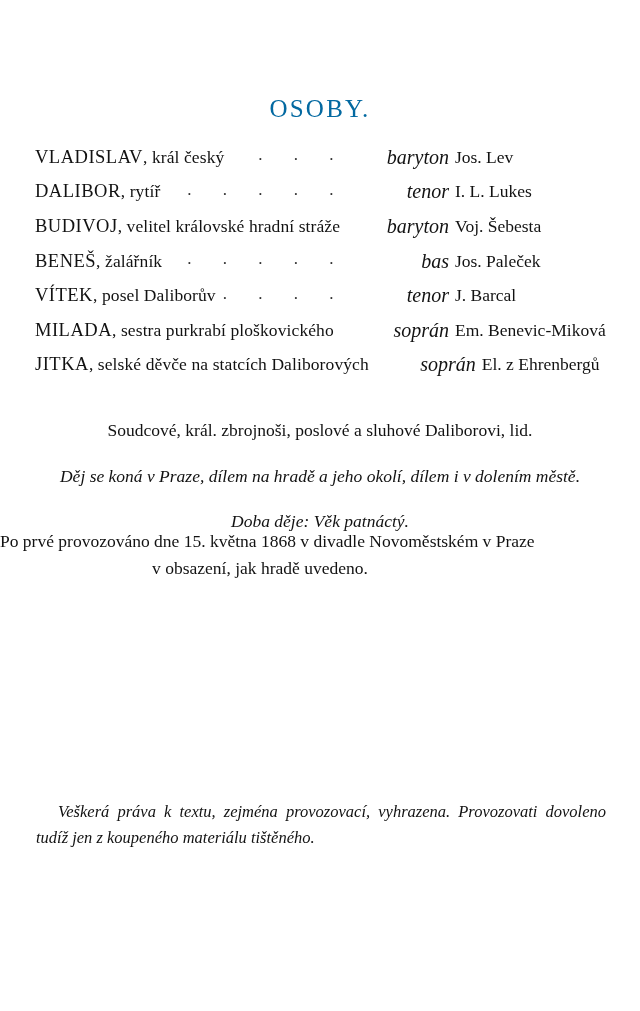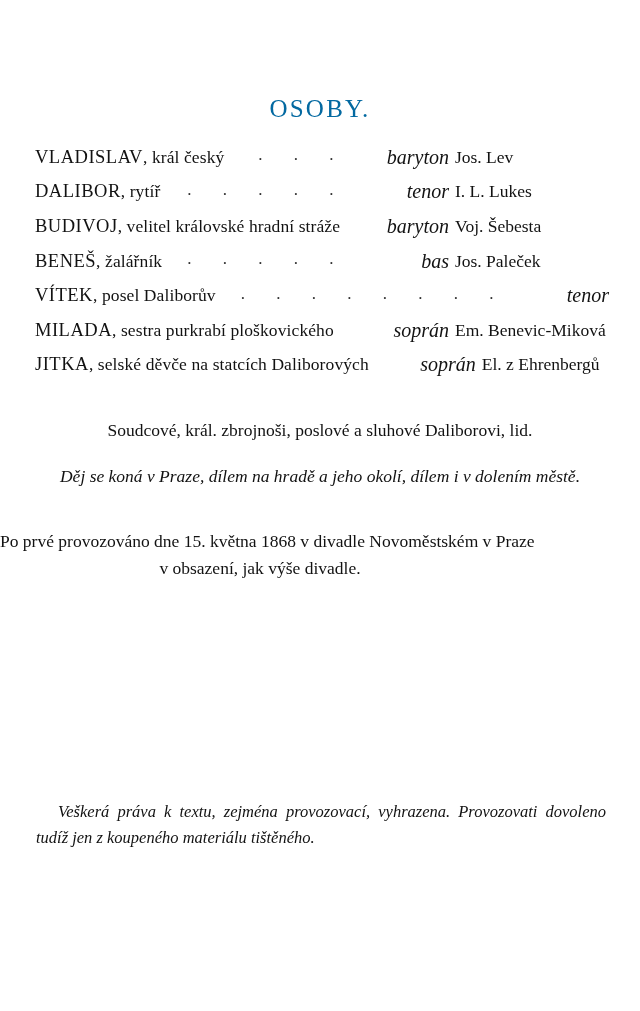--- a/index.html
+++ b/index.html
@@ -170,20 +170,21 @@
       <span class="cast-character"><span class="nm">BENEŠ</span><span>, žalářník</span></span>
       <span class="cast-leader"></span>
       <span class="cast-voice">bas</span>
       <span class="cast-performer">Jos. Paleček</span>
     </div>
 
     <div class="cast-row">
       <span class="cast-character"><span class="nm">VÍTEK</span><span>, posel Daliborův</span></span>
       <span class="cast-leader"></span>
       <span class="cast-voice">tenor</span>
+      <span class="cast-performer">J. Barcal</span>
     </div>
 
     <div class="cast-row">
       <span class="cast-character"><span class="nm">MILADA</span><span>, sestra purkrabí ploškovického</span></span>
       <span class="cast-leader"></span>
       <span class="cast-voice">soprán</span>
       <span class="cast-performer">Em. Benevic-Miková</span>
     </div>
 
     <div class="cast-row">
@@ -191,24 +192,25 @@
       <span class="cast-leader"></span>
       <span class="cast-voice">soprán</span>
       <span class="cast-performer">El. z Ehrenbergů</span>
     </div>
 
   </div>
 
   <div class="notes">
     <div class="note-line">Soudcové, král. zbrojnoši, poslové a sluhové Daliborovi, lid.</div>
     <div class="note-line italic">Děj se koná v Praze, dílem na hradě a jeho okolí, dílem i v dolením městě.</div>
+    <div class="note-line italic">Doba děje: Věk patnáctý.</div>
   </div>
 
   <div class="premiere">
     <div class="premiere-line">Po prvé provozováno dne 15. května 1868 v divadle Novoměstském v Praze</div>
-    <div class="premiere-line">v obsazení, jak výše divadle.</div>
+    <div class="premiere-line">v obsazení, jak hradě uvedeno.</div>
   </div>
 
   <div class="rights-notice">
     <span>Veškerá práva k textu, zejména provozovací, vyhrazena. Provozovati dovoleno tudíž jen z koupeného materiálu tištěného.</span>
   </div>
 
 </div>
 
 </body></html>

